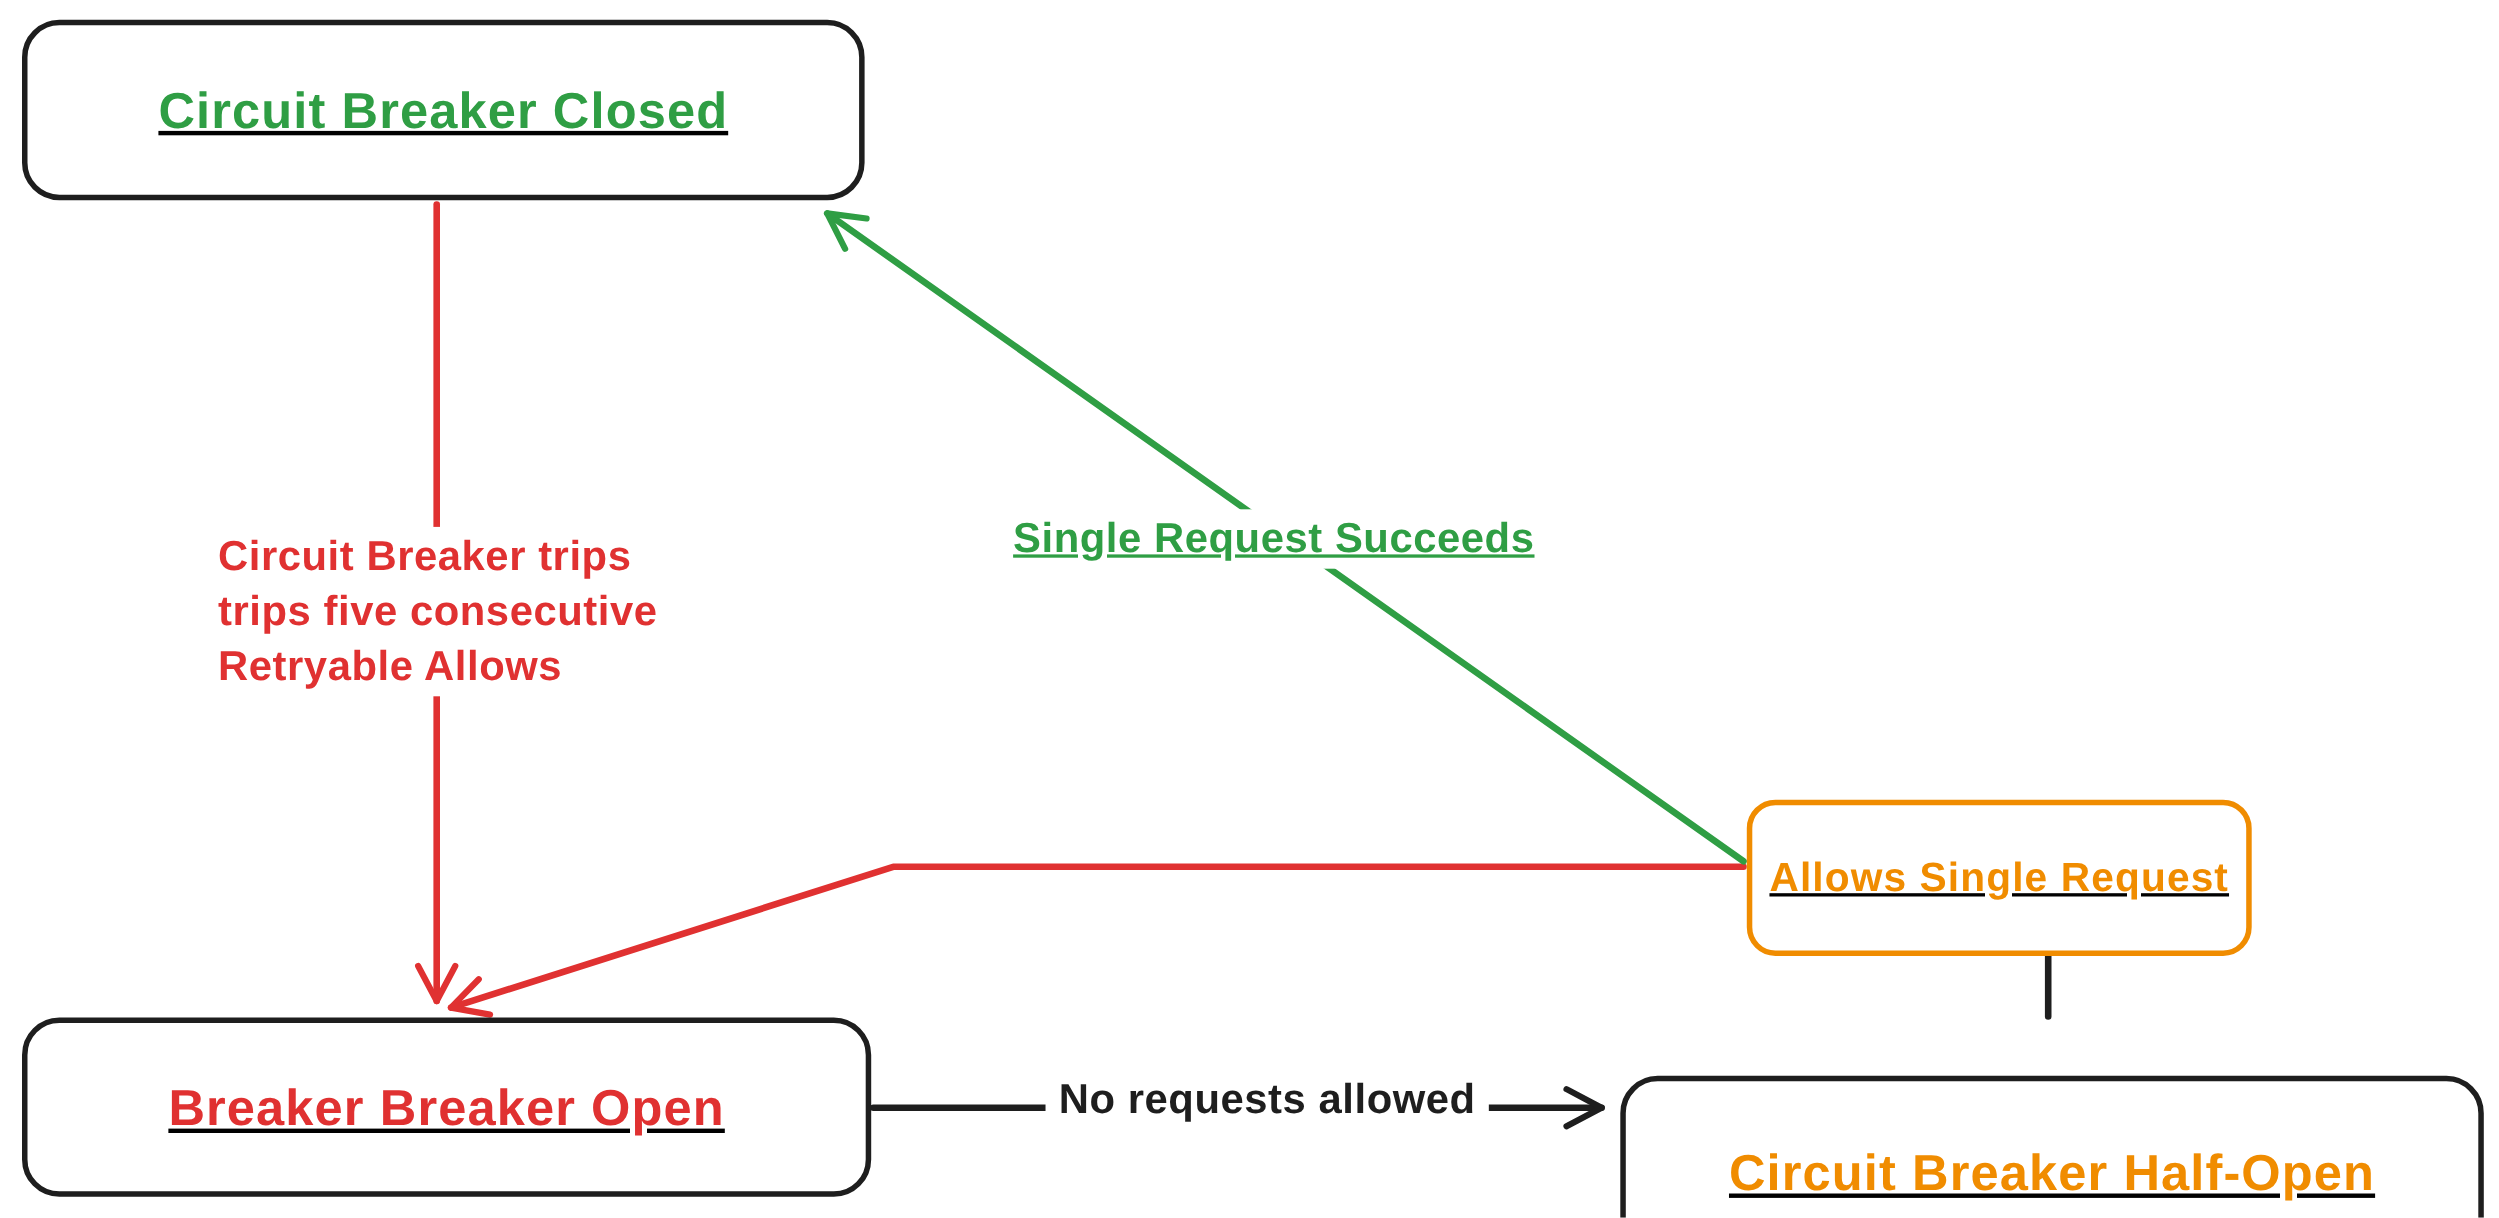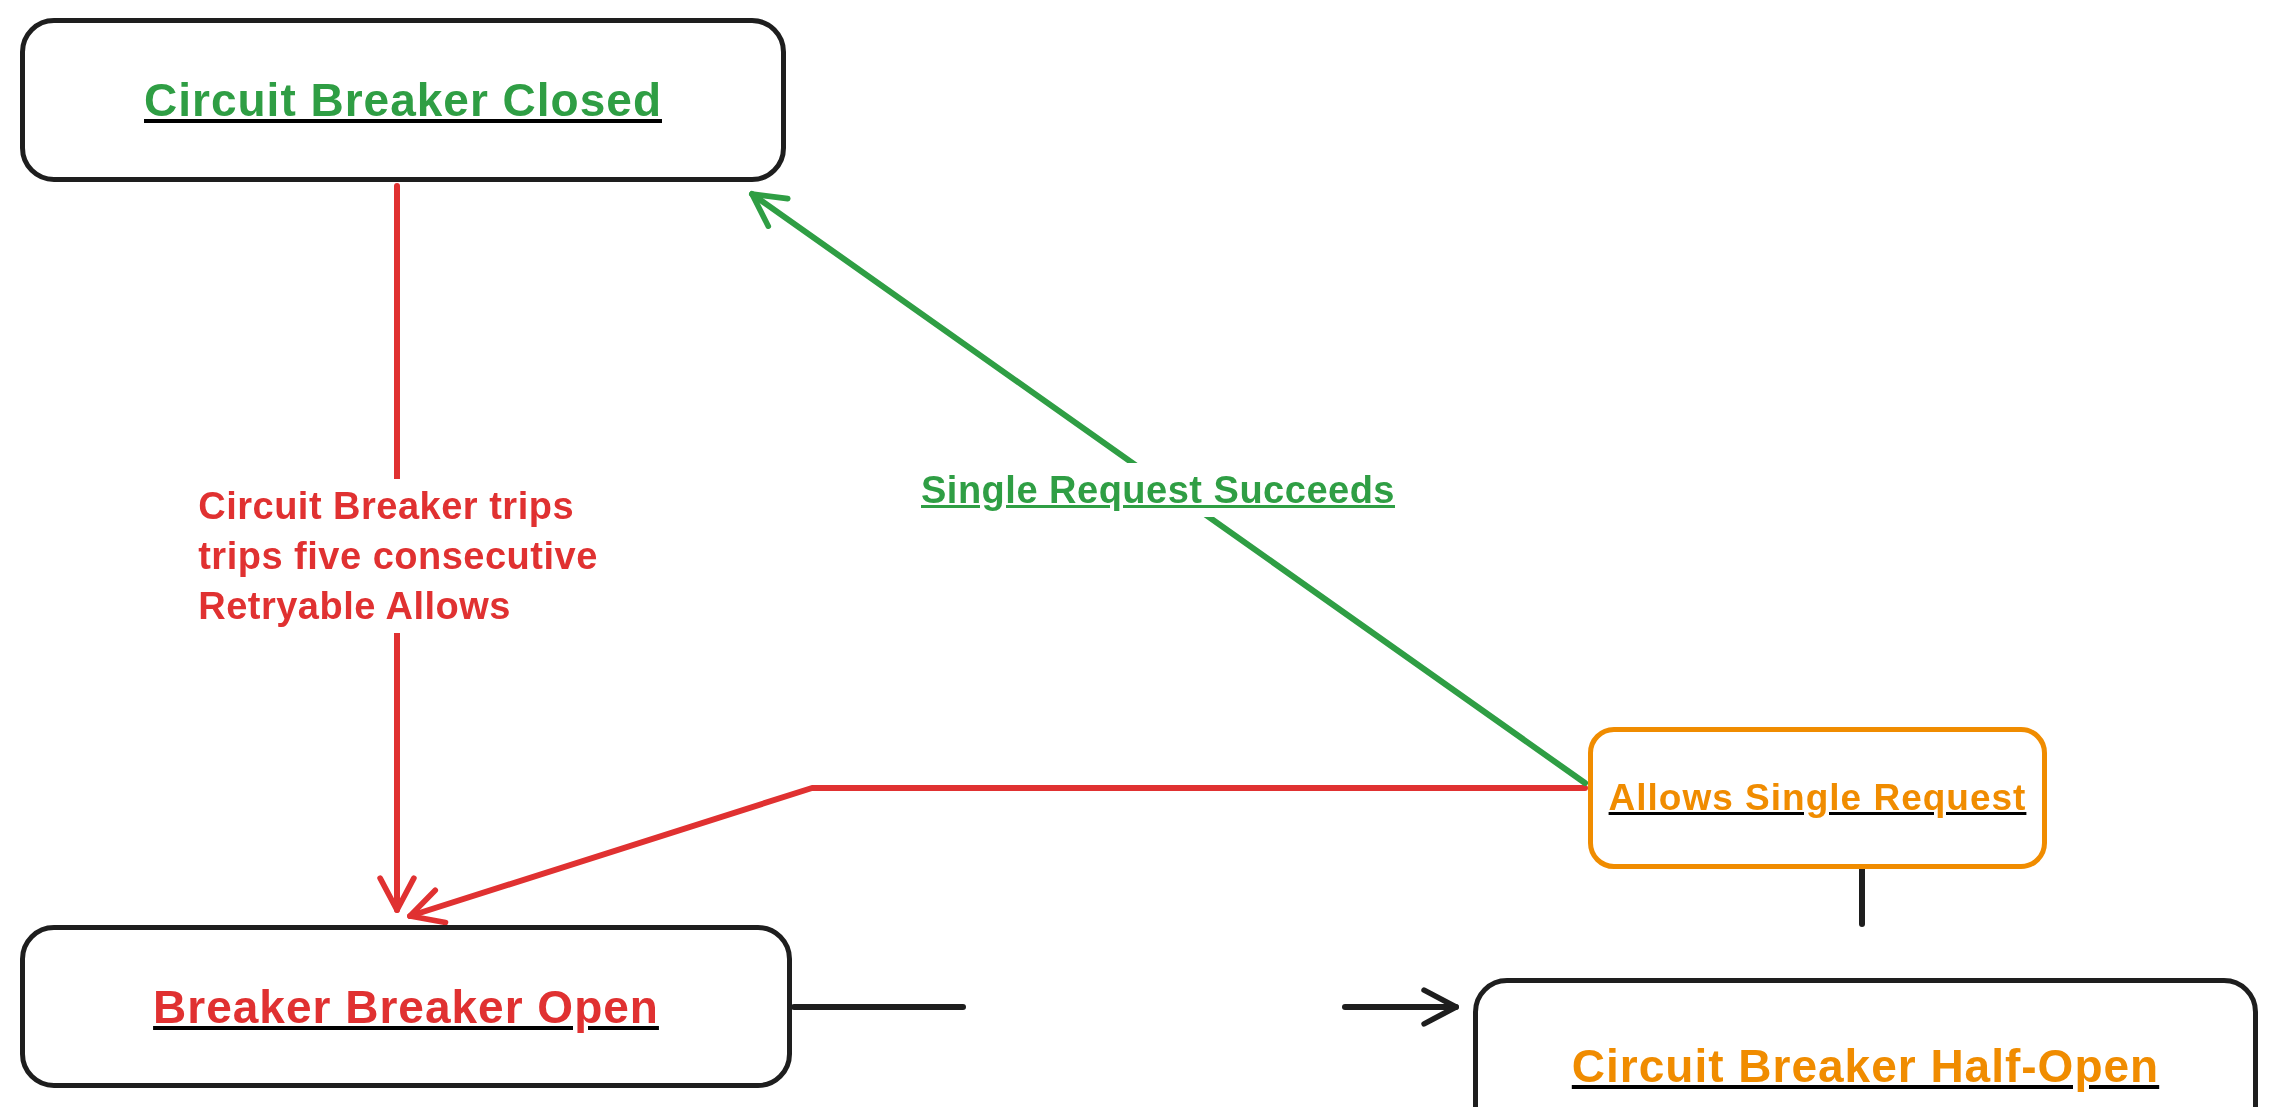--- a/index.html
+++ b/index.html
@@ -127,15 +127,16 @@
   <div class="edge-label label-trips text-red">
     <div>Circuit Breaker trips</div>
     <div>trips five consecutive</div>
     <div>Retryable Allows</div>
   </div>
 
   <div class="edge-label label-succeeds text-green">Single Request Succeeds</div>
 
 
   <div class="edge-label label-delay text-ink">
+    <div>No requests allowed</div>
   </div>
 
 </div>
 
 </body></html>

